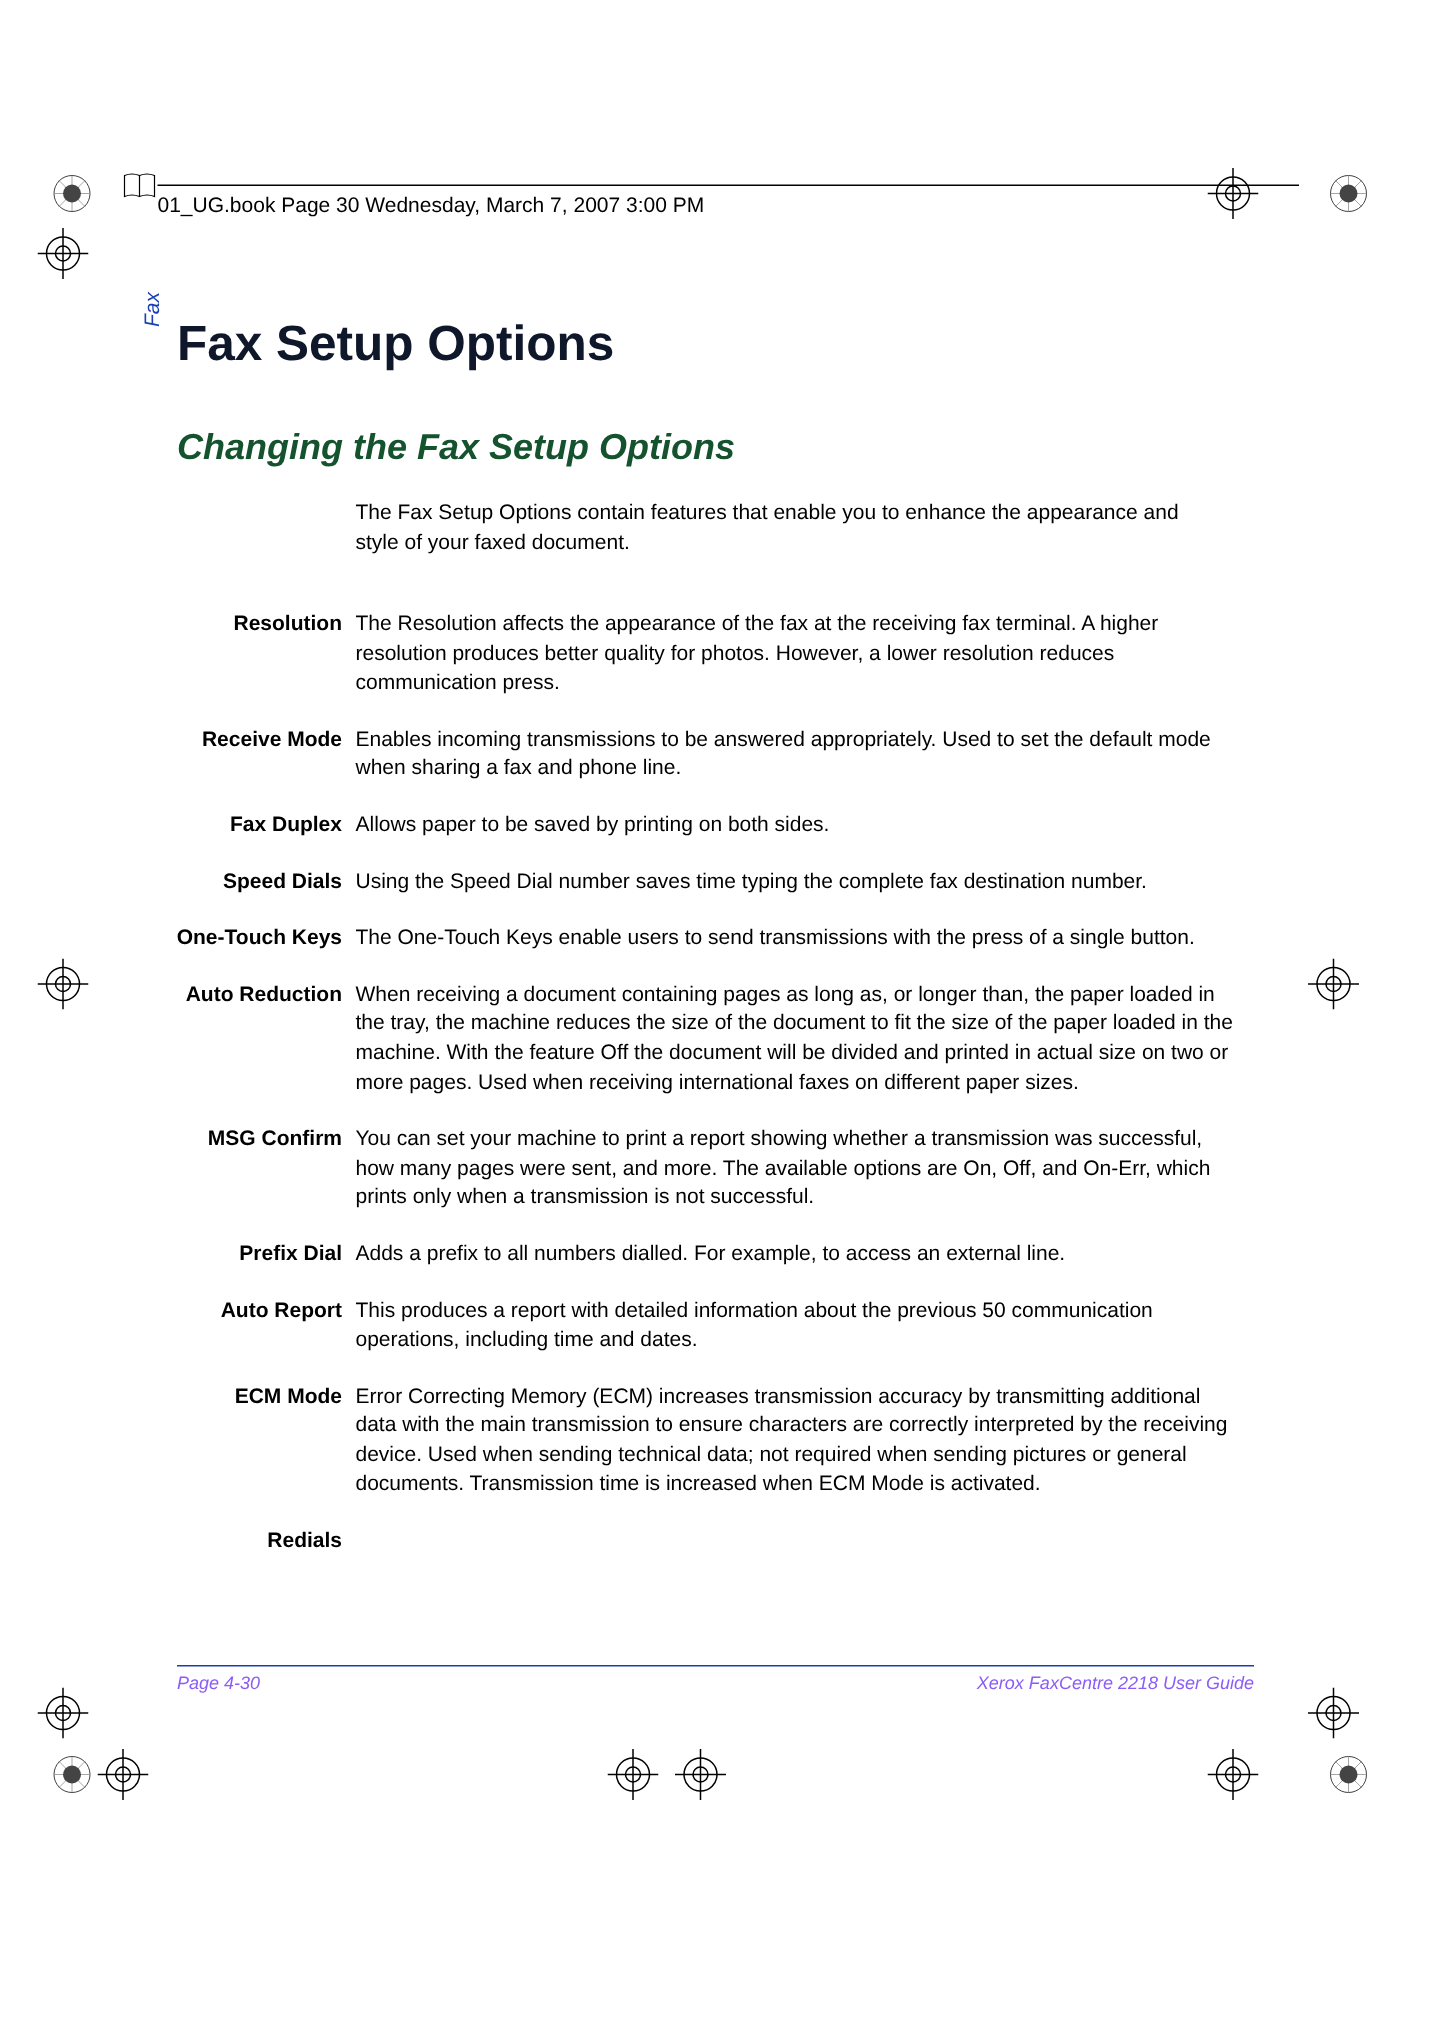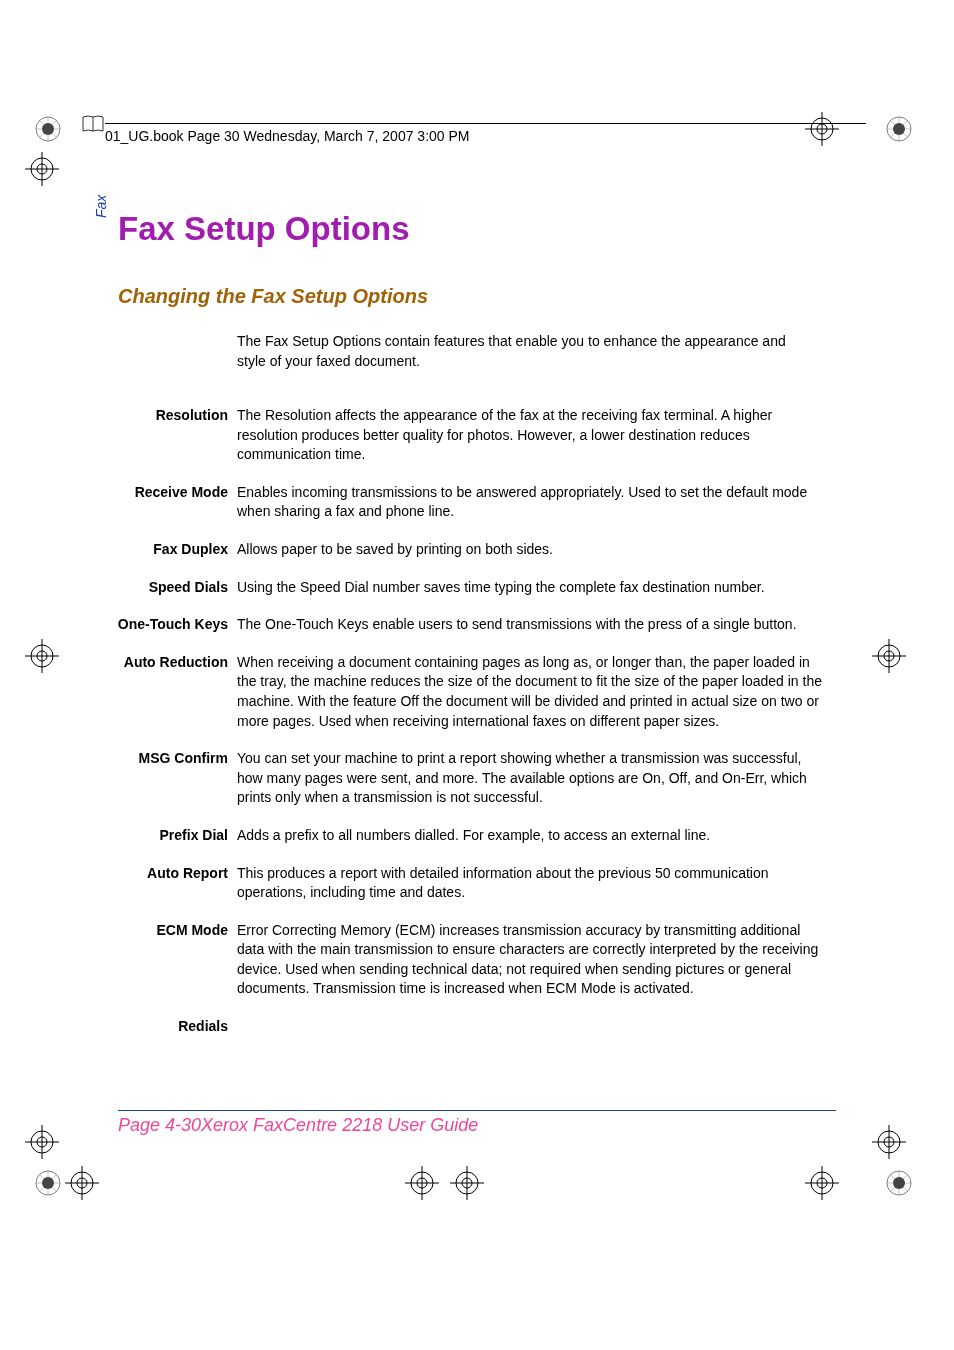--- a/index.html
+++ b/index.html
@@ -38,30 +38,30 @@
     transform-origin: left top;
     color: #1a3fb5;
     font-style: italic;
     font-size: 14px;
     font-weight: normal;
   }
   .main-title {
     position: absolute;
     left: 118px;
     top: 210px;
-    color: #a21caf;
+    color: #0f172a;
     font-size: 33px;
     font-weight: bold;
   }
   .sub-title {
     position: absolute;
     left: 118px;
     top: 285px;
-    color: #a16207;
-    font-size: 20px;
+    color: #14532d;
+    font-size: 24px;
     font-style: italic;
     font-weight: bold;
   }
   .intro {
     position: absolute;
     left: 237px;
     top: 332px;
     width: 580px;
     line-height: 1.4;
   }
@@ -88,23 +88,24 @@
     flex: 1;
     line-height: 1.4;
   }
   .footer {
     position: absolute;
     left: 118px;
     right: 118px;
     top: 1110px;
     border-top: 0.5px solid #1a3fb5;
     display: flex;
-    font-size: 18px;
+    justify-content: space-between;
+    font-size: 12px;
     font-style: italic;
-    color: #ec4899;
+    color: #8b5cf6;
     padding-top: 4px;
   }
 </style>
 </head>
 <body>
 
 <div class="crop-mark" style="top:116px;left:35px;">
   <svg width="26" height="26">
       <circle cx="13" cy="13" r="12" fill="none" stroke="#000" stroke-width="0.5"></circle>
       <path d="M1 13 H25 M13 1 V25 M4 4 L22 22 M22 4 L4 22" stroke="#888" stroke-width="0.5"></path>
@@ -217,21 +218,21 @@
 
 <div class="side-tab">Fax</div>
 
 <div class="main-title">Fax Setup Options</div>
 <div class="sub-title">Changing the Fax Setup Options</div>
 <div class="intro">The Fax Setup Options contain features that enable you to enhance the appearance and style of your faxed document.</div>
 
 <div class="defs">
   <div class="row">
       <div class="term">Resolution</div>
-      <div class="desc">The Resolution affects the appearance of the fax at the receiving fax terminal. A higher resolution produces better quality for photos. However, a lower destination reduces communication time.</div>
+      <div class="desc">The Resolution affects the appearance of the fax at the receiving fax terminal. A higher resolution produces better quality for photos. However, a lower resolution reduces communication press.</div>
     </div>
   <div class="row">
       <div class="term">Receive Mode</div>
       <div class="desc">Enables incoming transmissions to be answered appropriately. Used to set the default mode when sharing a fax and phone line.</div>
     </div>
   <div class="row">
       <div class="term">Fax Duplex</div>
       <div class="desc">Allows paper to be saved by printing on both sides.</div>
     </div>
   <div class="row">

